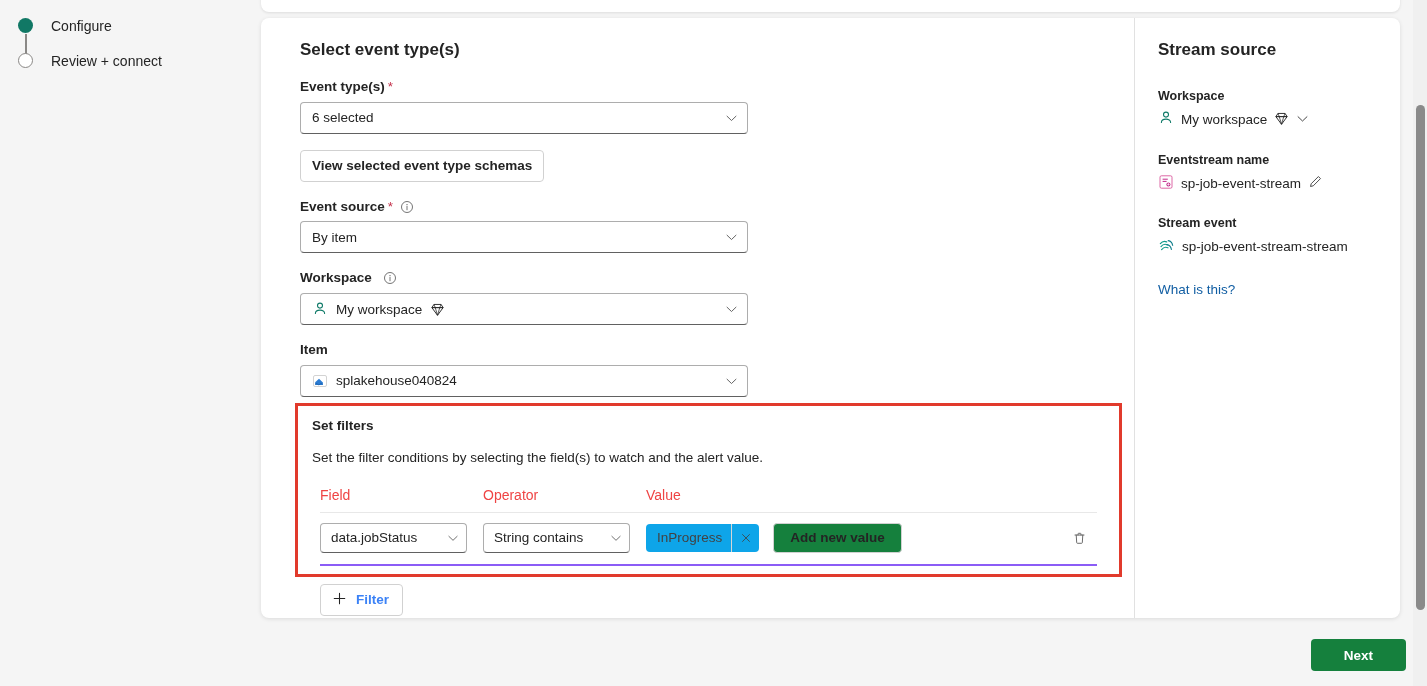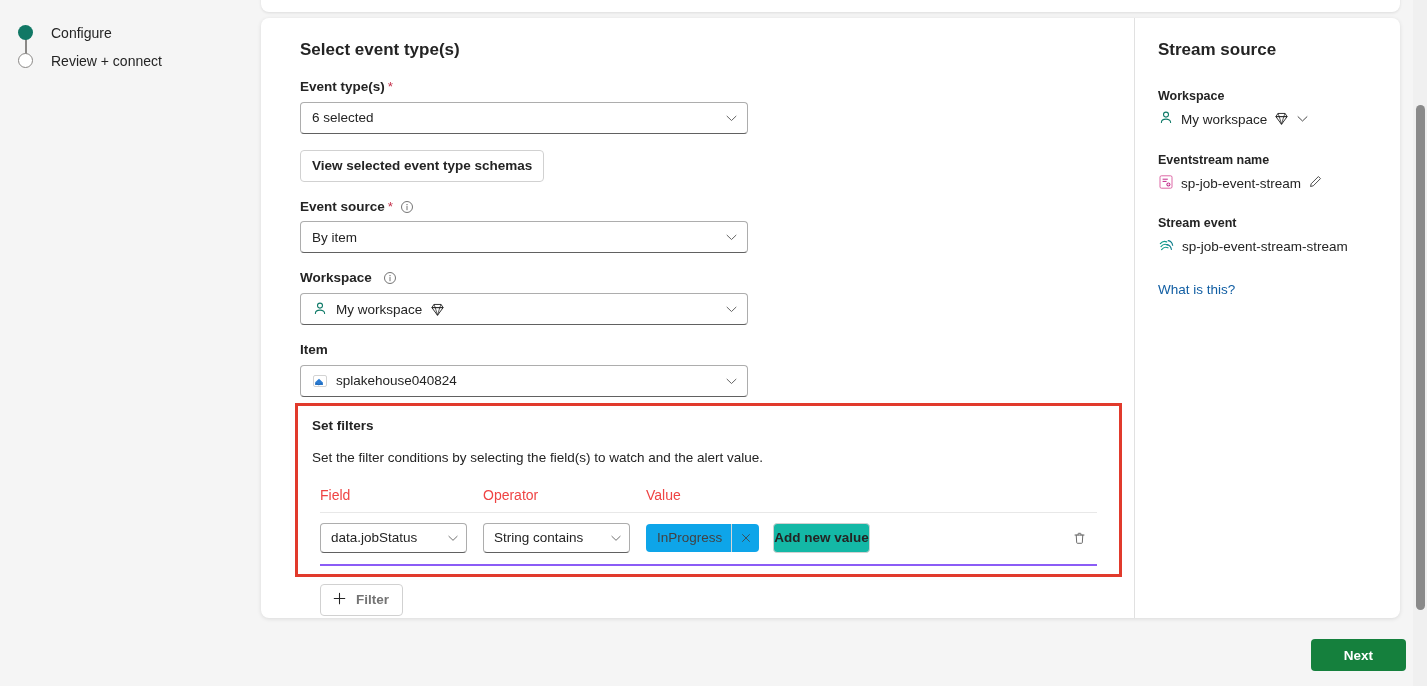--- a/index.html
+++ b/index.html
@@ -13,21 +13,21 @@
   }
   #root { position: relative; width: 1427px; height: 686px; }
 
   
   .rail {
     position: absolute; left: 0; top: 0;
     width: 237px; height: 686px;
     background: #f5f5f5;
   }
   .step { position: absolute; display: flex; align-items: center; }
-  .step-1 { left: 18px; top: 25px; justify-content: space-between; }
+  .step-1 { left: 18px; top: 18px; justify-content: space-between; }
   .step-2 { left: 18px; top: 53px; }
   .dot-filled {
     width: 15px; height: 15px; border-radius: 50%;
     background: #117865; flex: 0 0 auto;
   }
   .dot-hollow {
     width: 15px; height: 15px; border-radius: 50%;
     background: #fff; border: 1.5px solid #8a8886; flex: 0 0 auto;
   }
   .step-line {
@@ -170,39 +170,39 @@
     overflow: hidden;
   }
   .chip-text { padding: 0 9px 0 11px; white-space: nowrap; }
   .chip-x {
     width: 28px; height: 28px;
     display: inline-flex; align-items: center; justify-content: center;
     border-left: 1px solid #d6d6d6; cursor: pointer;
   }
   .btn-addvalue {
     display: inline-flex; align-items: center; justify-content: center;
-    height: 30px; padding: 0 0;
+    height: 30px; padding: 0 16px;
     border: 1px solid #d1d1d1; border-radius: 4px;
-    background: #14b8a6; color: #242424;
+    background: #15803d; color: #242424;
     font-size: 13.5px; font-weight: bold;
     font-family: "Liberation Sans", sans-serif;
     cursor: pointer;
   }
   .trash-btn {
     position: absolute; right: 4px; top: 50%;
     transform: translateY(-50%);
     width: 28px; height: 28px;
     display: inline-flex; align-items: center; justify-content: center;
     cursor: pointer;
   }
   .btn-filter {
     display: inline-flex; align-items: center; gap: 9px;
     height: 32px; padding: 0 13px 0 11px;
     border: 1px solid #d1d1d1; border-radius: 4px;
-    background: #fff; color: #737373;
+    background: #fff; color: #3b82f6;
     font-size: 13.5px; font-weight: bold;
     font-family: "Liberation Sans", sans-serif;
     cursor: pointer; margin-top: 18px;
   }
 
   
   .details { position: absolute; left: 897px; top: 22px; width: 230px; }
   .details-title {
     font-size: 17px; font-weight: bold; color: #242424;
     margin: 0 0 29px 0; line-height: 1.2;

